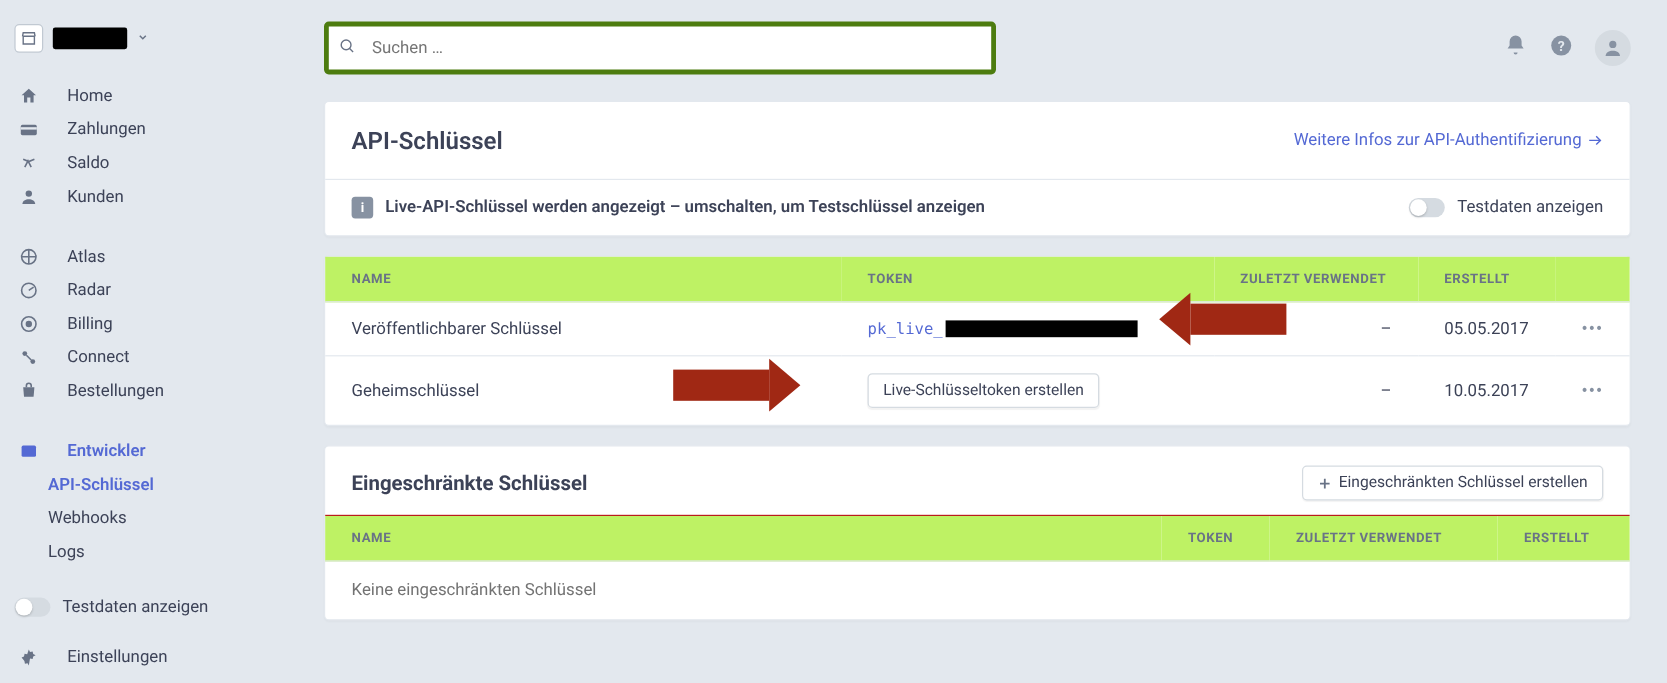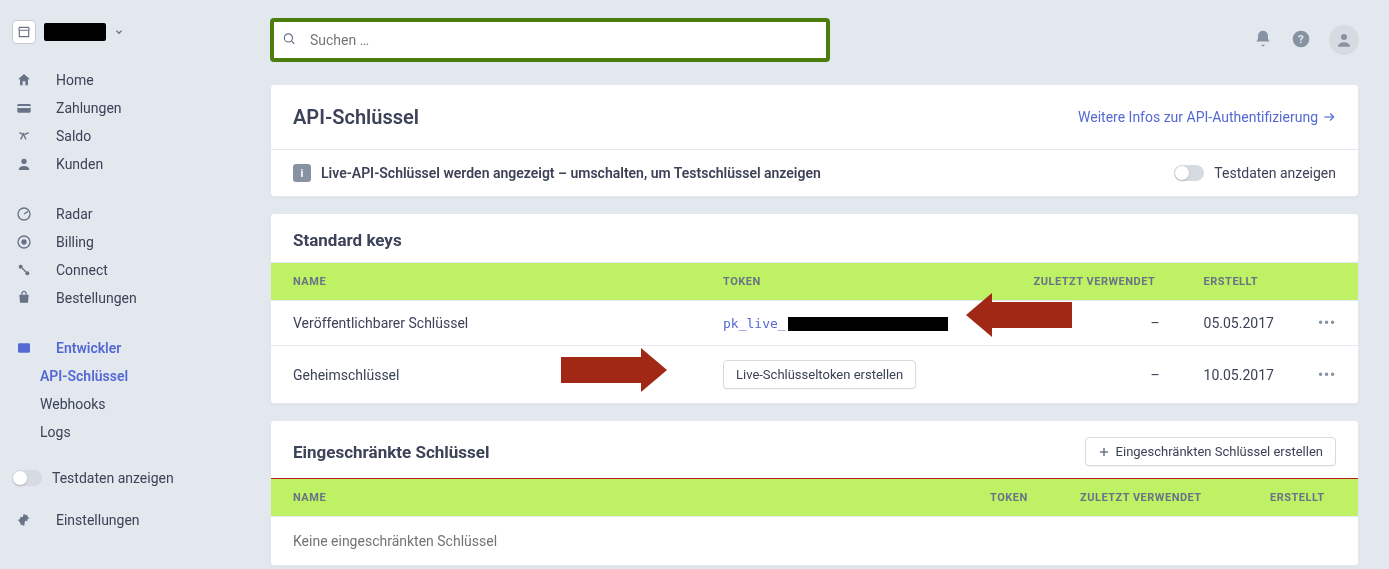--- a/index.html
+++ b/index.html
@@ -120,20 +120,29 @@
       </div>
     </div>
 
     <div class="spacer"></div>
 
     <div class="nav-section">
       <div class="nav-item">
         <span class="nav-icon">
             <svg width="16" height="16" viewBox="0 0 24 24" fill="currentColor">
               <circle cx="12" cy="12" r="9" fill="none" stroke="currentColor" stroke-width="2"></circle>
+              <path d="M12 3v18M3 12h18" stroke="currentColor" stroke-width="2"></path>
+            </svg>
+          </span>
+        <span>Atlas</span>
+      </div>
+      <div class="nav-item">
+        <span class="nav-icon">
+            <svg width="16" height="16" viewBox="0 0 24 24" fill="currentColor">
+              <circle cx="12" cy="12" r="9" fill="none" stroke="currentColor" stroke-width="2"></circle>
               <path d="M12 12l6-4" stroke="currentColor" stroke-width="2"></path>
             </svg>
           </span>
         <span>Radar</span>
       </div>
       <div class="nav-item">
         <span class="nav-icon">
             <svg width="16" height="16" viewBox="0 0 24 24" fill="currentColor">
               <circle cx="12" cy="12" r="4"></circle>
               <circle cx="12" cy="12" r="9" fill="none" stroke="currentColor" stroke-width="2"></circle>
@@ -248,21 +257,20 @@
           <span>Live-API-Schlüssel werden angezeigt – umschalten, um Testschlüssel anzeigen</span>
         </div>
         <div class="banner-right">
           <span class="switch"></span>
           <span>Testdaten anzeigen</span>
         </div>
       </div>
     </div>
 
     <div class="card rel">
-      <div class="section-title">Standard keys</div>
       <table class="table">
         <thead>
           <tr>
             <th class="col-name">NAME</th>
             <th class="col-token">TOKEN</th>
             <th class="col-last th-right">ZULETZT VERWENDET</th>
             <th class="col-created th-right">ERSTELLT</th>
             <th class="col-actions"></th>
           </tr>
         </thead>

